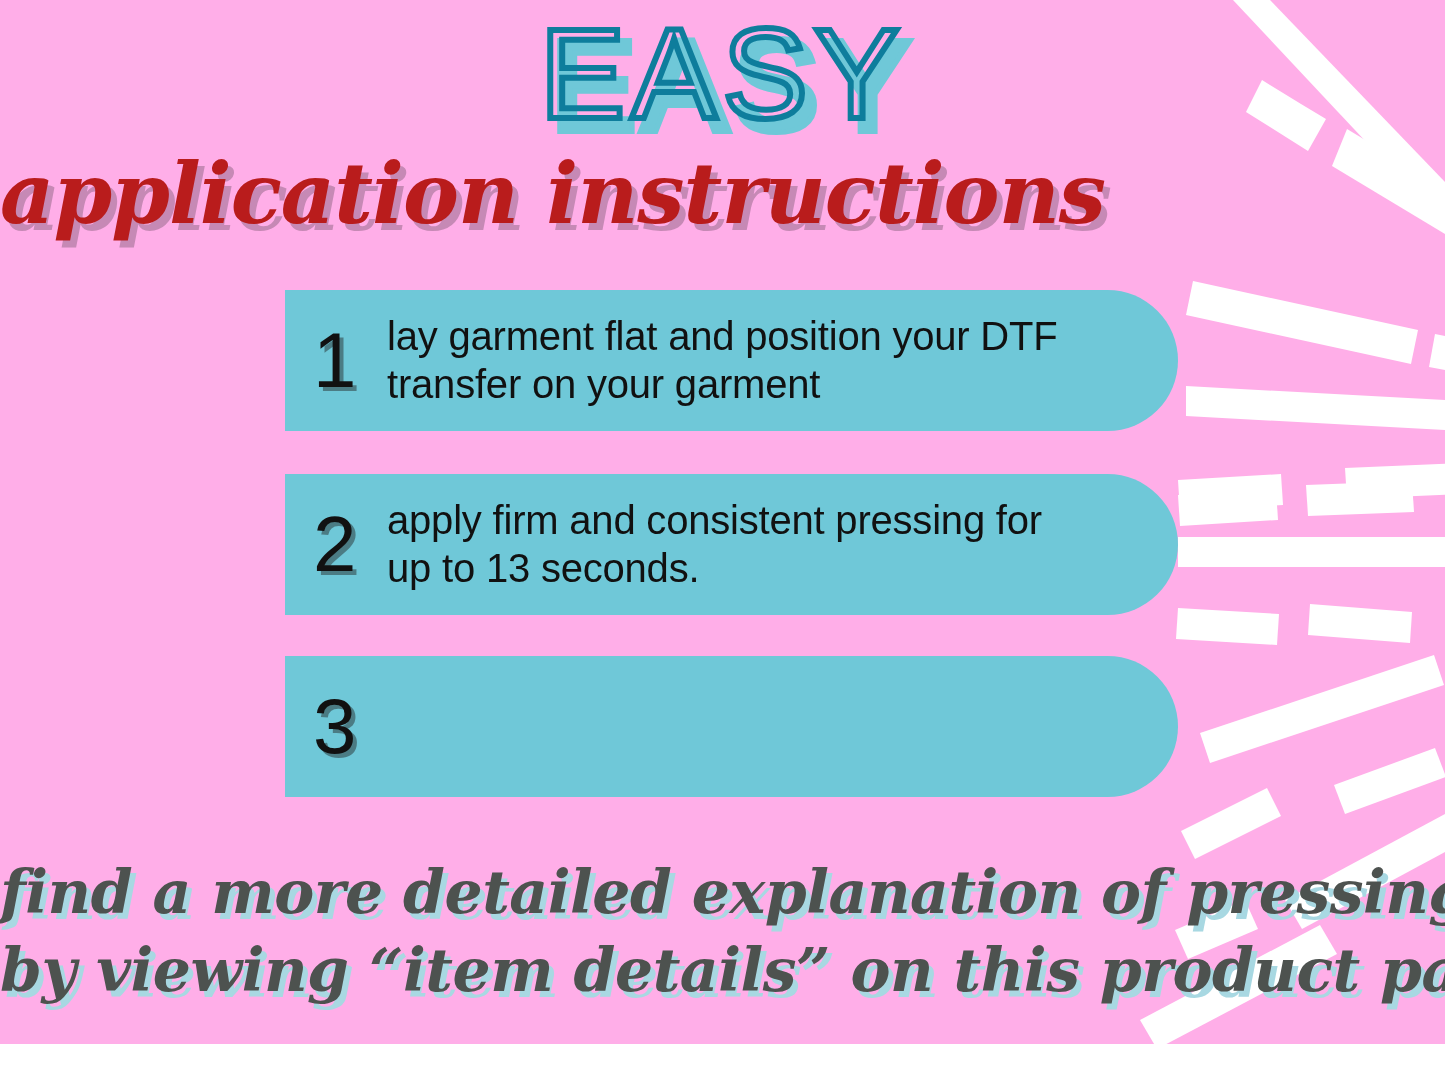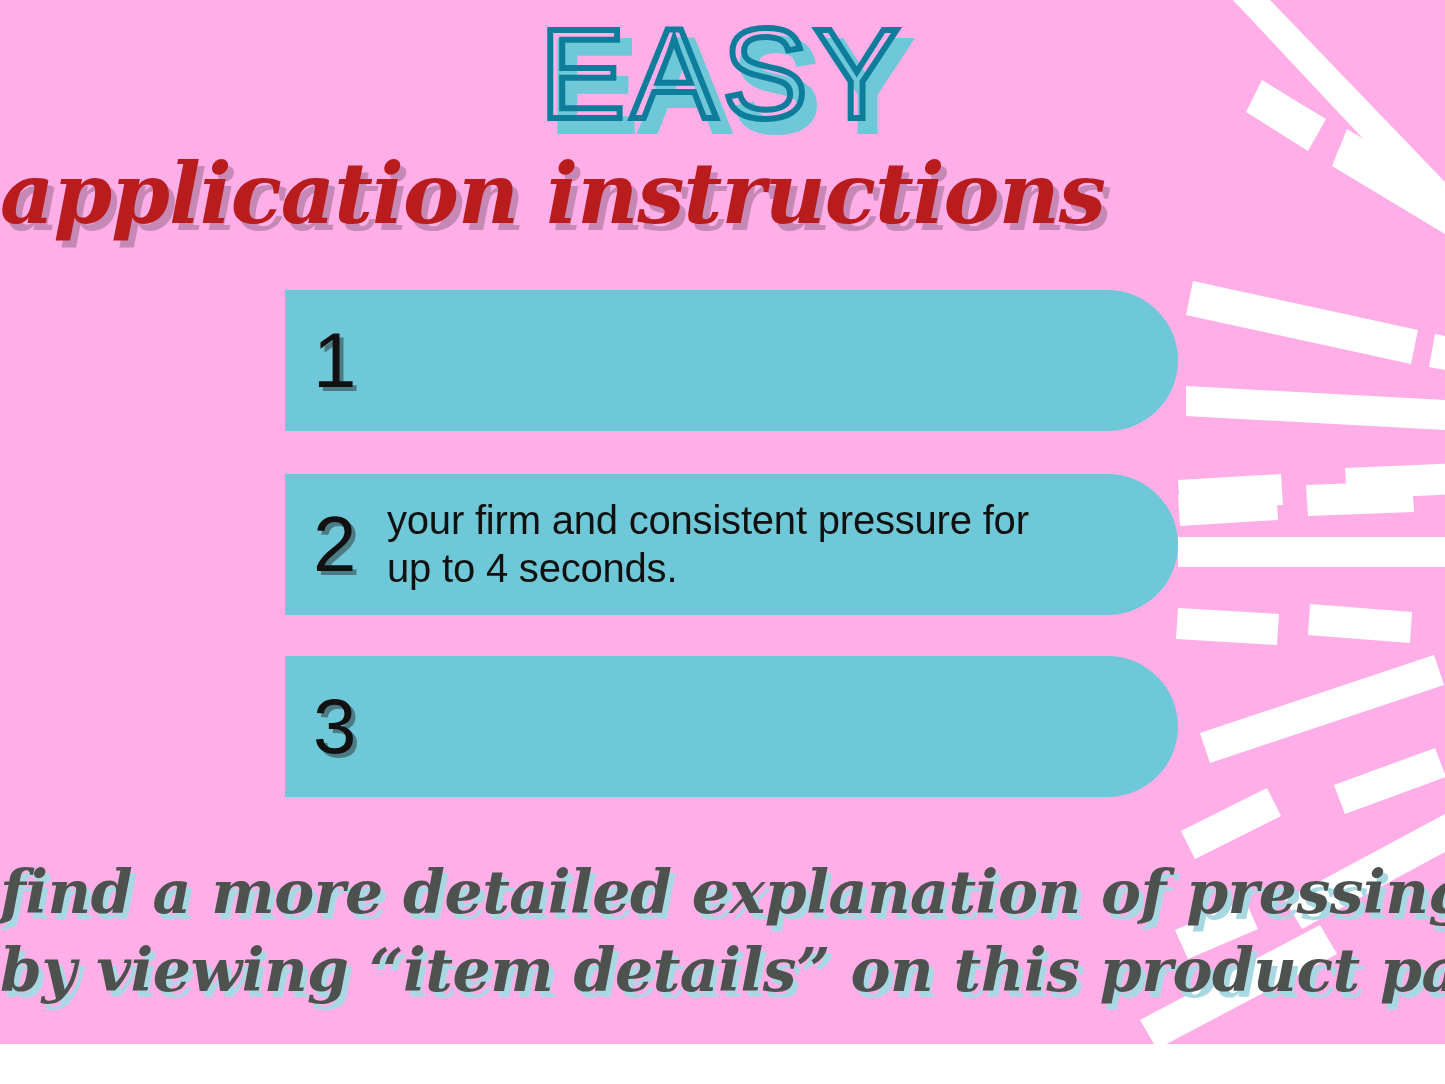--- a/index.html
+++ b/index.html
@@ -171,28 +171,30 @@
   </svg>
 
   <div class="heading-easy-ghost">EASY</div>
   <div class="heading-easy">EASY</div>
 
   <div class="heading-script">application instructions</div>
 
   <div class="step" id="step-1">
     <div class="step-number">1</div>
     <div class="step-text">
+      <div>lay garment flat and position your DTF</div>
+      <div>transfer on your garment</div>
     </div>
   </div>
 
   <div class="step" id="step-2">
     <div class="step-number">2</div>
     <div class="step-text">
-      <div>your firm and consistent pressure for</div>
-      <div>up to 4 seconds.</div>
+      <div>apply firm and consistent pressing for</div>
+      <div>up to 13 seconds.</div>
     </div>
   </div>
 
   <div class="step" id="step-3">
     <div class="step-number">3</div>
     <div class="step-text">
     </div>
   </div>
 
   <div class="footer" id="footer-line-1">find a more detailed explanation of pressing instructions</div>

